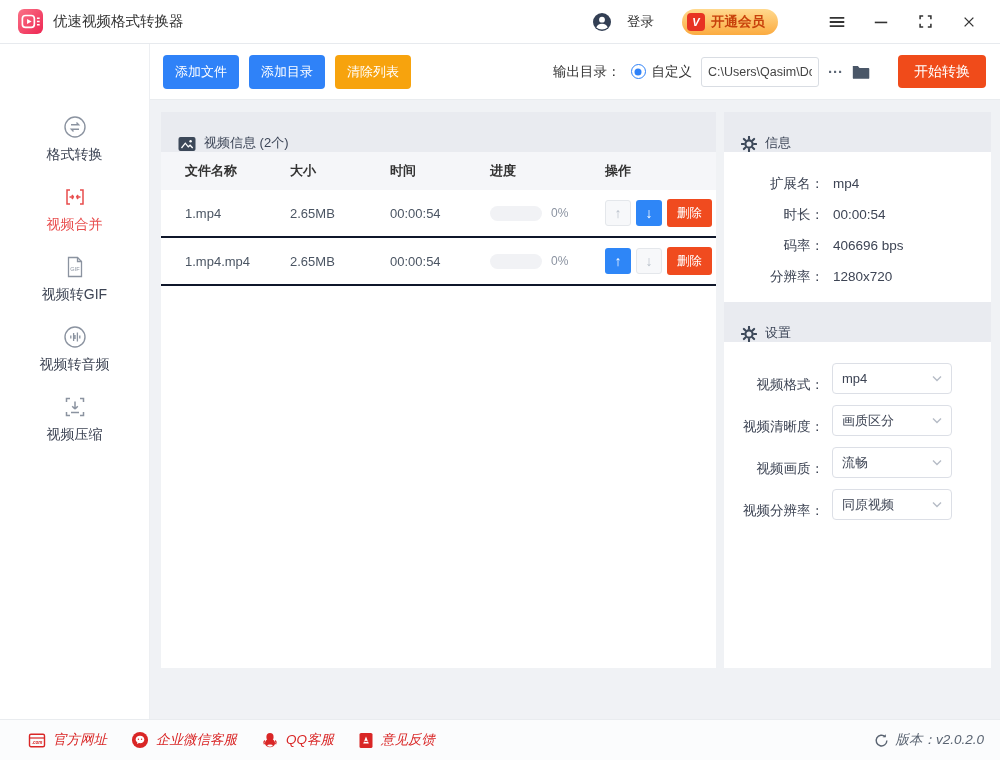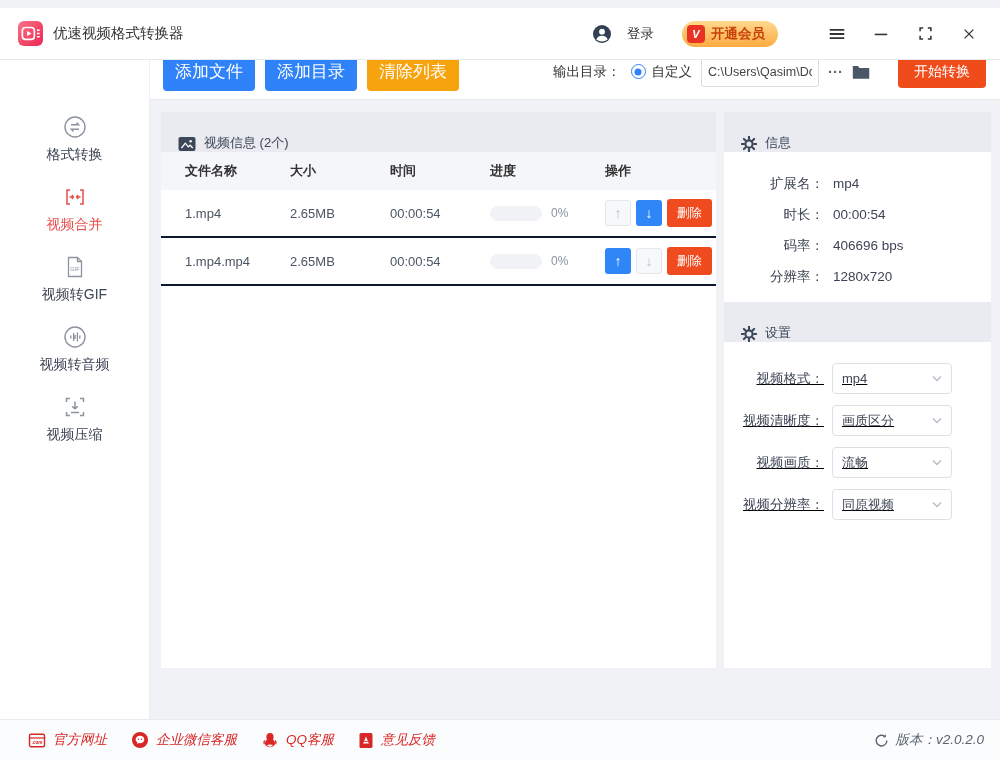--- a/index.html
+++ b/index.html
@@ -1,21 +1,21 @@
 <!DOCTYPE html>
 <html><head>
 <meta charset="utf-8">
 <style>
   * { box-sizing: border-box; margin: 0; padding: 0; }
   html,body { width:1000px; height:760px; overflow:hidden;
     font-family:"Liberation Sans","DejaVu Sans",sans-serif; }
   .app { position:relative; width:1000px; height:760px; background:#f0f2f5; }
 
   
-  .titlebar { position:absolute; top:8px; left:0; right:0; height:52px; background:#fff;
+  .titlebar { position:absolute; top:0; left:0; right:0; height:44px; background:#fff;
     border-bottom:1px solid #e7eaee; display:flex; align-items:center; padding:0 20px 0 18px; z-index:5; }
   .logo { width:25px; height:25px; border-radius:6px;
     background:linear-gradient(135deg,#fa7287,#ee2653); display:flex; align-items:center; justify-content:center; }
   .app-title { margin-left:10px; font-size:14.5px; color:#333; font-weight:500; }
   .tb-right { margin-left:auto; display:flex; align-items:center; }
   .login { display:flex; align-items:center; gap:14px; font-size:13.5px; color:#333; cursor:pointer; }
   .vip { display:flex; align-items:center; gap:6px; margin:0 26px 0 28px; padding:4px 13px 4px 5px;
     border-radius:15px; background:linear-gradient(180deg,#ffd98e,#fbab40); cursor:pointer; }
   .vipbadge { width:18px; height:18px; border-radius:4px; background:#e83322; color:#fff;
     font-size:11px; font-weight:bold; font-style:italic; display:flex; align-items:center; justify-content:center; }
@@ -29,21 +29,21 @@
   .side-item { width:100%; height:70px; display:flex; flex-direction:column; align-items:center;
     gap:6px; cursor:pointer; }
   .side-item .s-label { font-size:14px; color:#3d4454; }
   .side-item svg { stroke:#8b93a0; }
   .side-item.active .s-label { color:#e84c4c; }
   .side-item.active svg { stroke:#e84c4c; }
 
   
   .toolbar { position:absolute; top:44px; left:150px; right:0; height:56px; background:#fff;
     border-bottom:1px solid #e9ecef; display:flex; align-items:center; padding:0 14px 0 13px; }
-  .btn { border:none; border-radius:4px; color:#fff; font-size:17px; padding:8px 12px;
+  .btn { border:none; border-radius:4px; color:#fff; font-size:13px; padding:8px 12px;
     cursor:pointer; margin-right:10px; font-family:inherit; }
   .btn-blue { background:#2f82f8; }
   .btn-orange { background:#f7a30d; }
   .out-group { margin-left:auto; display:flex; align-items:center; }
   .out-label { font-size:13.5px; color:#333; }
   .radio { width:15px; height:15px; border-radius:50%; border:1.5px solid #2f82f8; background:#fff;
     margin:0 6px 0 10px; position:relative; cursor:pointer; flex:none; }
   .radio::after { content:""; position:absolute; left:50%; top:50%; width:7px; height:7px;
     border-radius:50%; background:#2f82f8; transform:translate(-50%,-50%); }
   .custom-label { font-size:13.5px; color:#333; margin-right:9px; }
@@ -78,21 +78,21 @@
   .del { height:28px; padding:0 10px; background:#f04b1f; color:#fff; border:none;
     border-radius:3px; font-size:12.5px; cursor:pointer; font-family:inherit; }
 
   
   .info-list { padding-top:16px; }
   .i-row { display:flex; align-items:center; height:31px; font-size:13.5px; color:#3d4454; }
   .i-label { width:100px; text-align:right; }
   .i-val { margin-left:9px; }
   .settings-bar { margin-top:10px; }
   .set-list { padding-top:21px; }
-  .s-row { display:flex; align-items:center; margin-bottom:11px;text-decoration:underline; }
+  .s-row { display:flex; align-items:flex-end; margin-bottom:11px; }
   .s-lab { width:100px; text-align:right; font-size:13.5px; color:#3d4454; }
   .select { width:120px; height:31px; margin-left:8px; border:1px solid #dcdfe6; border-radius:4px;
     display:flex; align-items:center; justify-content:space-between; padding:0 9px;
     font-size:13px; color:#3d4454; cursor:pointer; background:#fff; }
 
   
   .footer { position:absolute; left:0; right:0; bottom:0; height:41px; background:#fbfcfd;
     border-top:1px solid #e9ecef; display:flex; align-items:center; padding:0 16px 0 28px;font-style:italic; }
   .f-link { display:flex; align-items:center; gap:7px; font-size:13.5px; color:#d92626;
     margin-right:24px; cursor:pointer; }

